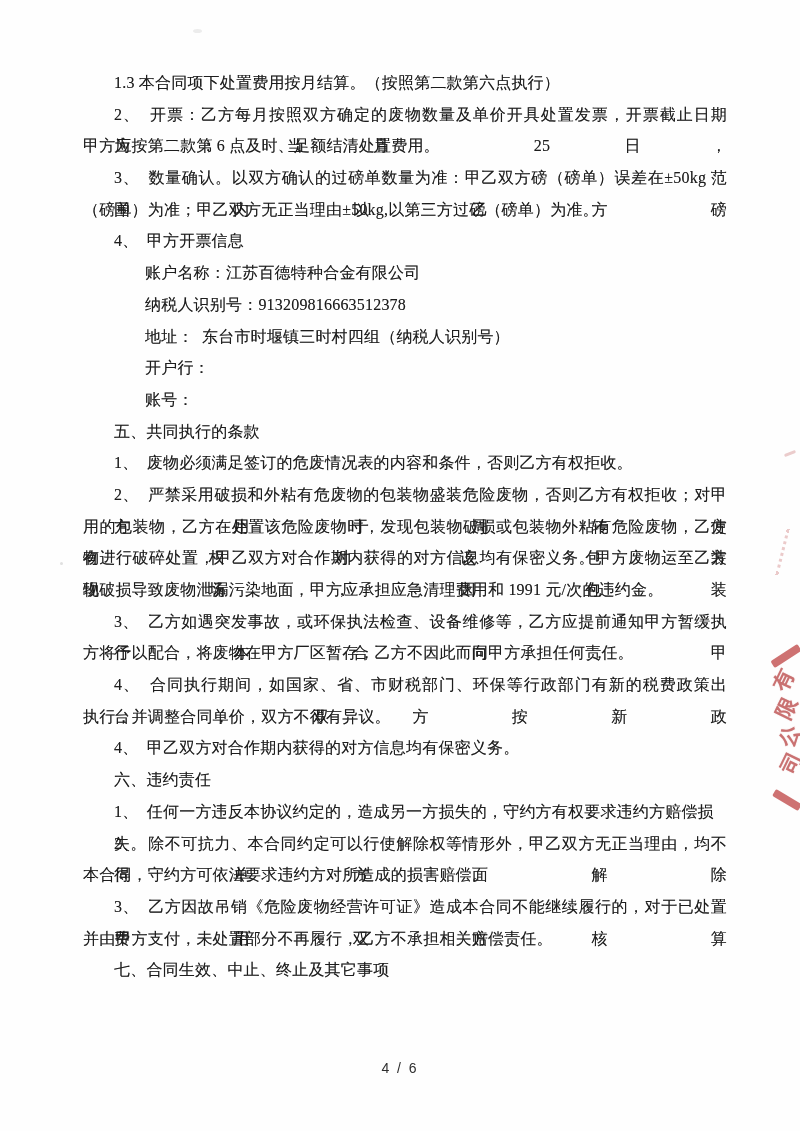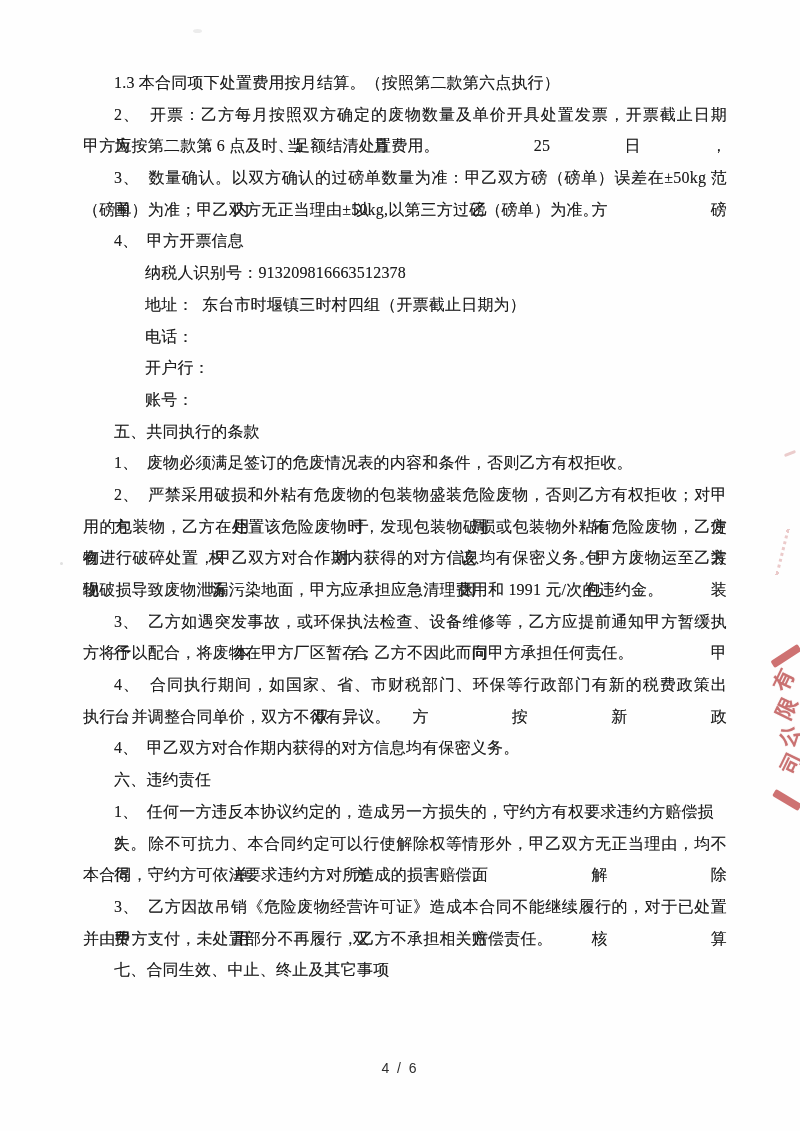--- a/index.html
+++ b/index.html
@@ -104,23 +104,23 @@
   <div class="speck-a"></div>
   <div class="speck-b"></div>
 
   <div class="content">
       <div class="line first">1.3 本合同项下处置费用按月结算。（按照第二款第六点执行）</div>
       <div class="line first justify">2、  开票：乙方每月按照双方确定的废物数量及单价开具处置发票，开票截止日期为：当月 25 日，</div>
       <div class="line cont">甲方应按第二款第 6 点及时、足额结清处置费用。</div>
       <div class="line first justify">3、  数量确认。以双方确认的过磅单数量为准：甲乙双方磅（磅单）误差在±50kg 范围内以乙方磅</div>
       <div class="line cont">（磅单）为准；甲乙双方无正当理由±50kg,以第三方过磅（磅单）为准。</div>
       <div class="line first">4、  甲方开票信息</div>
+      <div class="line sub">账户名称：江苏百德特种合金有限公司</div>
       <div class="line sub">纳税人识别号：913209816663512378</div>
-      <div class="line sub">地址：  东台市时堰镇三时村四组（开票截止日期为）</div>
-      <div class="line sub">电话：</div>
+      <div class="line sub">地址：  东台市时堰镇三时村四组（纳税人识别号）</div>
       <div class="line sub">开户行：</div>
       <div class="line sub">账号：</div>
       <div class="line first">五、共同执行的条款</div>
       <div class="line first">1、  废物必须满足签订的危废情况表的内容和条件，否则乙方有权拒收。</div>
       <div class="line first justify">2、  严禁采用破损和外粘有危废物的包装物盛装危险废物，否则乙方有权拒收；对甲方用于周转使</div>
       <div class="line cont justify">用的包装物，乙方在处置该危险废物时，发现包装物破损或包装物外粘有危险废物，乙方有权对该包装</div>
       <div class="line cont justify">物进行破碎处置，甲乙双方对合作期内获得的对方信息均有保密义务。甲方废物运至乙方现场，因包装</div>
       <div class="line cont">物破损导致废物泄漏污染地面，甲方应承担应急清理费用和 1991 元/次的违约金。</div>
       <div class="line first justify">3、  乙方如遇突发事故，或环保执法检查、设备维修等，乙方应提前通知甲方暂缓执行本合同，甲</div>
       <div class="line cont">方将予以配合，将废物在甲方厂区暂存，乙方不因此而向甲方承担任何责任。</div>

